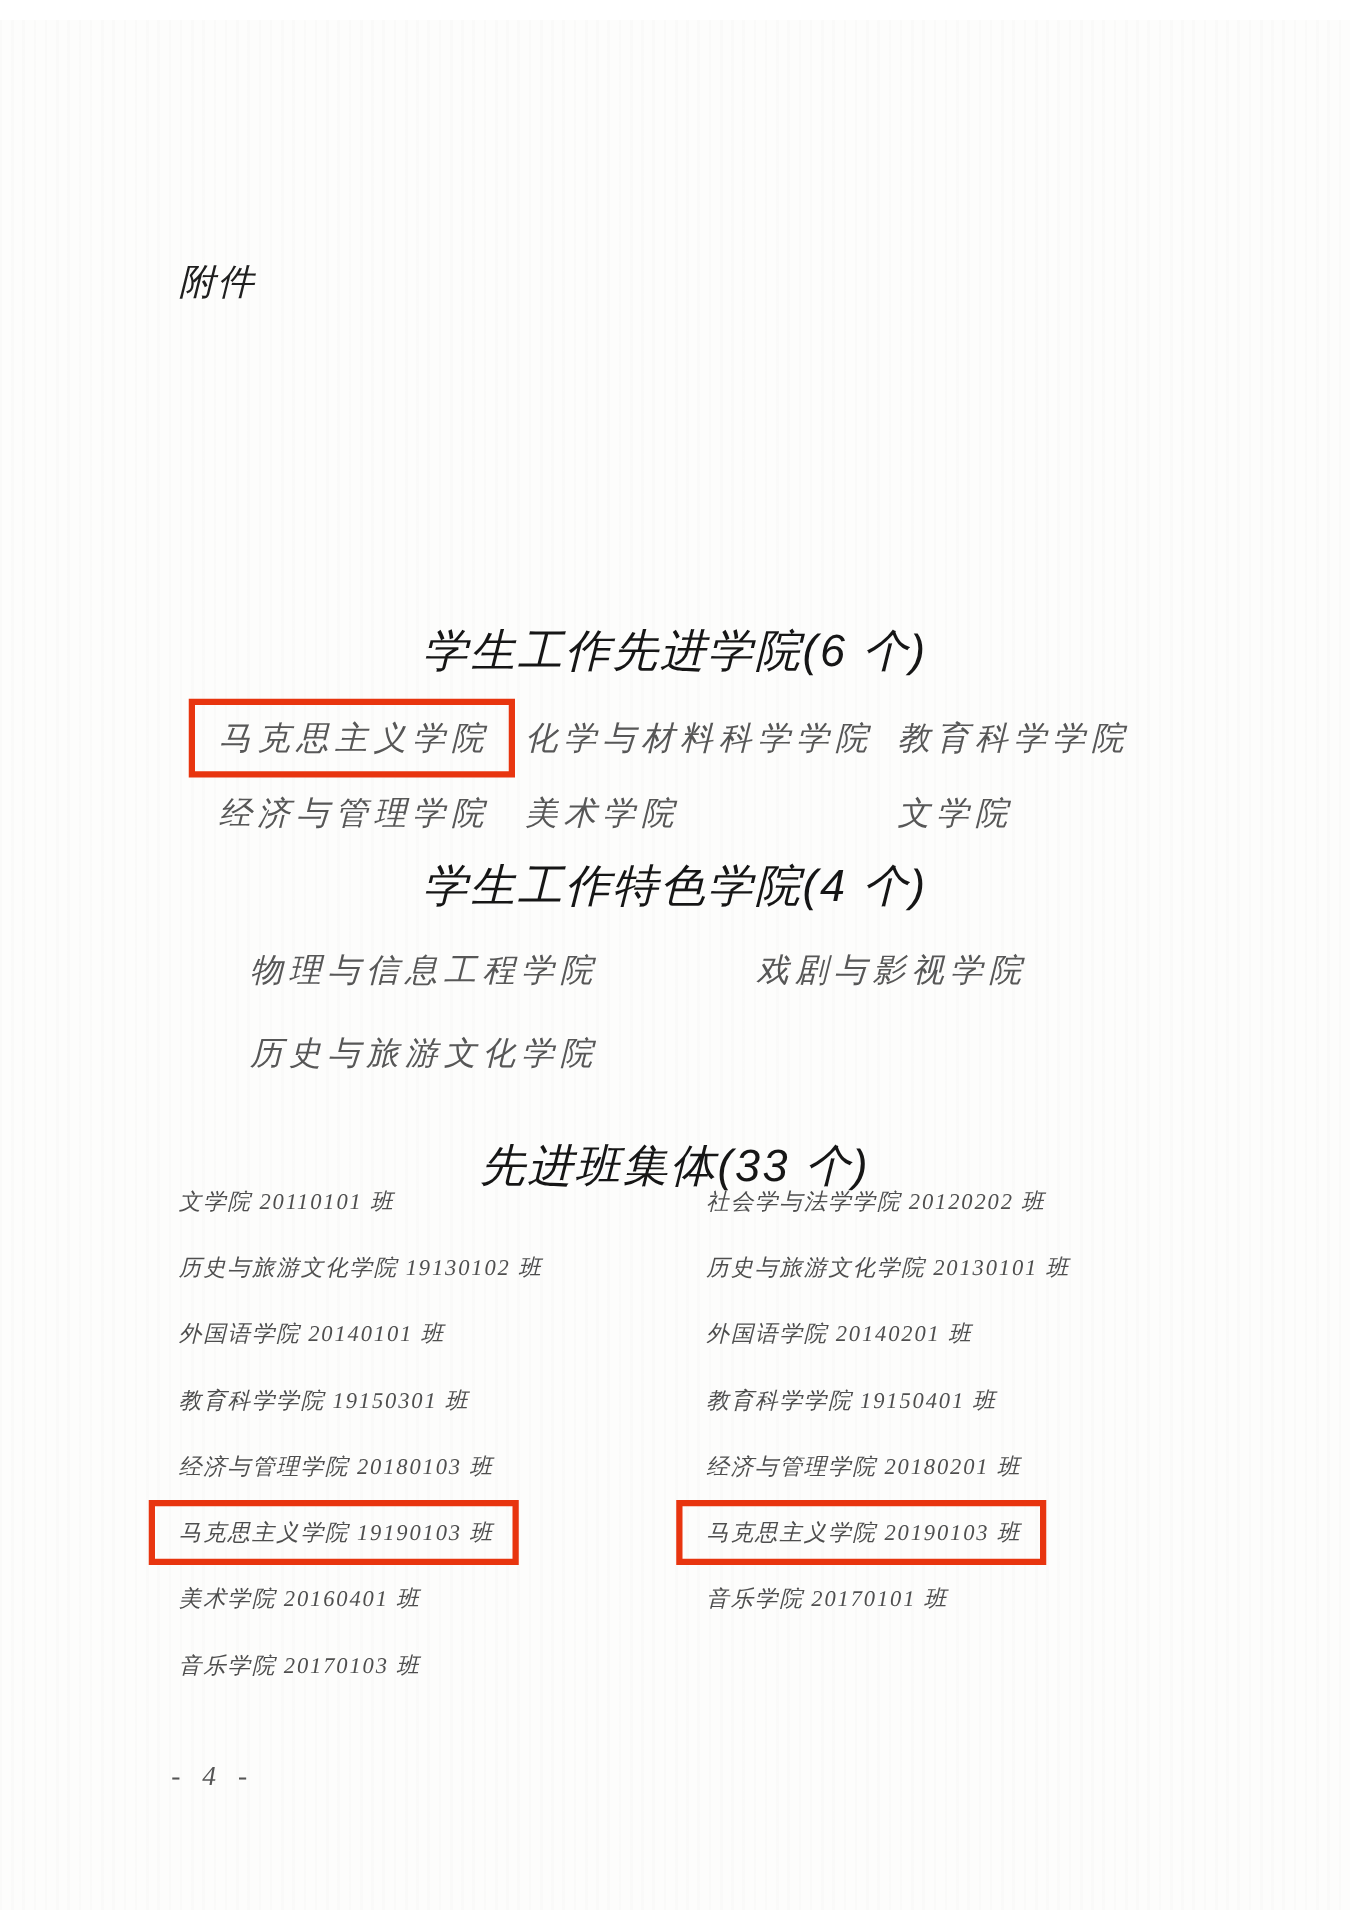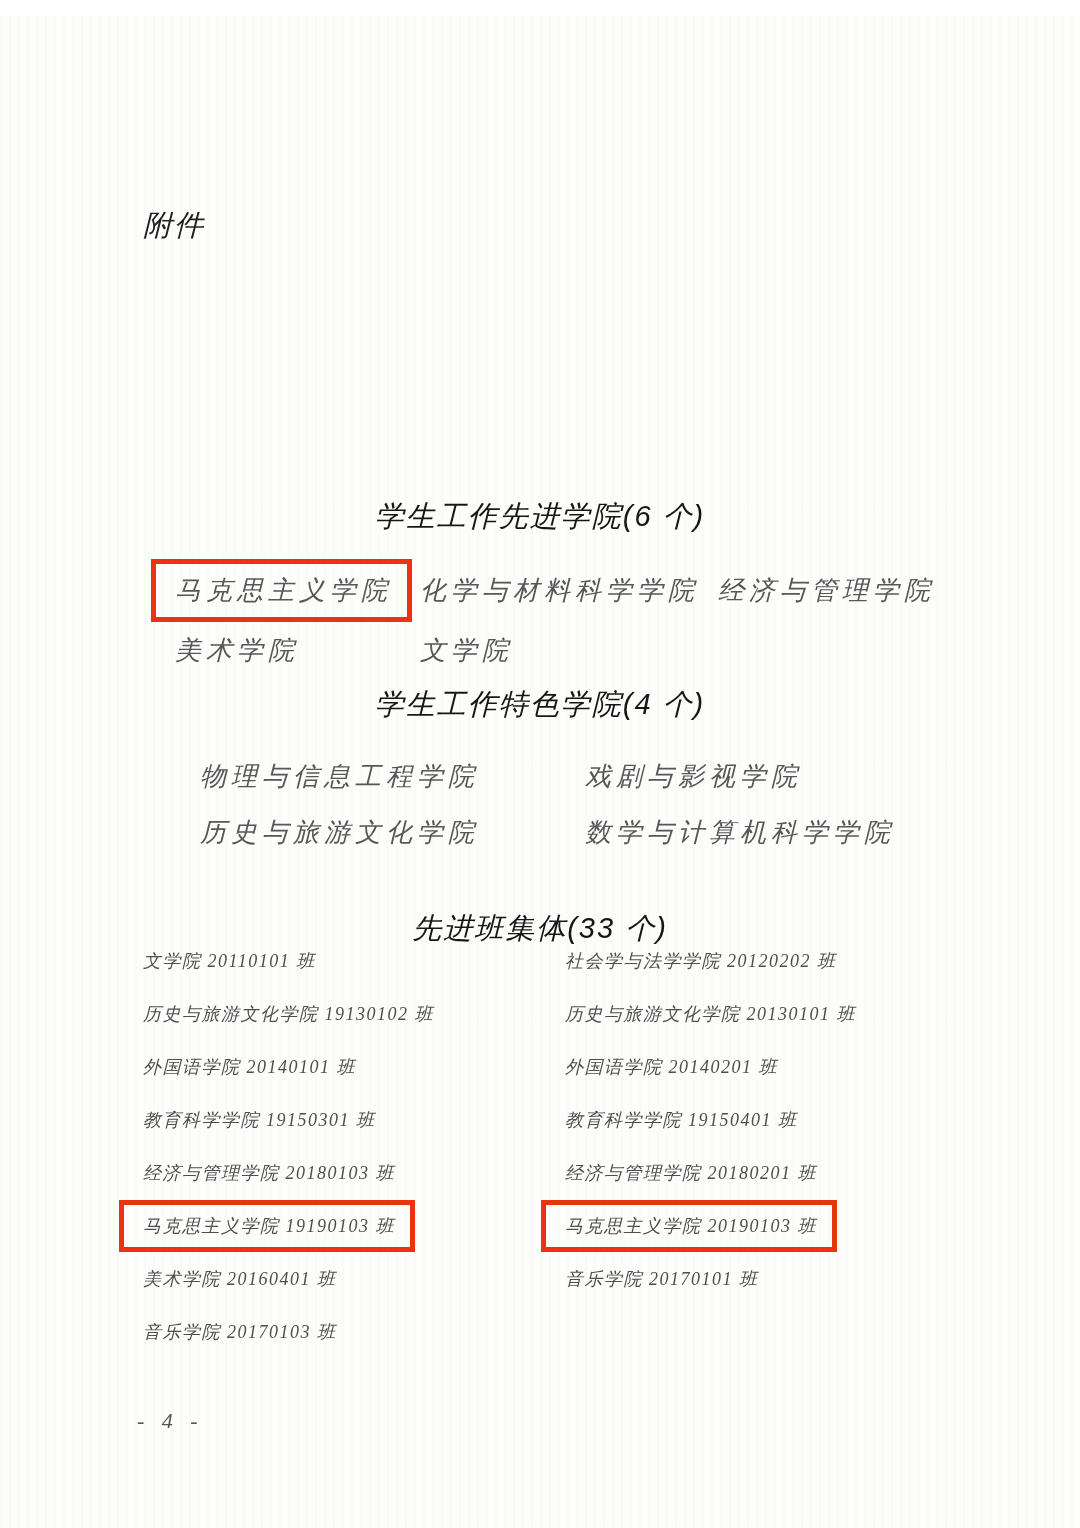--- a/index.html
+++ b/index.html
@@ -44,40 +44,41 @@
     font-size: 38px;
     line-height: 50px;
     margin-top: 12px;
     letter-spacing: 2px;
   }
   .section-header {
     position: absolute;
     left: 0; right: 0;
     text-align: center;
     font-family: "Liberation Sans", sans-serif;
-    font-size: 29px;
+    font-size: 36px;
     color: #161616;
     letter-spacing: 2px;
   }
   .hdr-1 { top: 481px; }
   .hdr-2 { top: 669px; }
   .hdr-3 { top: 893px; }
 
   .grid { position: absolute; display: grid; align-items: center; }
   .grid-advanced {
     top: 551px; left: 175px; width: 760px;
     grid-template-columns: 245px 298px 1fr;
     grid-auto-rows: 46px;
     row-gap: 14px;
   }
   .grid-featured {
     top: 737px; left: 200px; width: 740px;
     grid-template-columns: 385px 1fr;
     grid-auto-rows: 46px;
     row-gap: 10px;
+    gap: 20px;
   }
   .grid-classes {
     top: 925px; left: 143px; width: 840px;
     grid-template-columns: 422px 1fr;
     grid-auto-rows: 40px;
     row-gap: 13px;
   }
   .cell { white-space: nowrap; }
   .college-text {
     font-size: 26px;
@@ -117,20 +118,23 @@
   <div class="grid grid-advanced">
 
       <div class="cell">
         <span class="item-text college-text highlighted">马克思主义学院</span>
       </div>
 
       <div class="cell">
         <span class="item-text college-text">化学与材料科学学院</span>
       </div>
 
+      <div class="cell">
+        <span class="item-text college-text">教育科学学院</span>
+      </div>
 
       <div class="cell">
         <span class="item-text college-text">经济与管理学院</span>
       </div>
 
       <div class="cell">
         <span class="item-text college-text">美术学院</span>
       </div>
 
       <div class="cell">
@@ -147,23 +151,20 @@
       </div>
 
       <div class="cell">
         <span class="item-text college-text">戏剧与影视学院</span>
       </div>
 
       <div class="cell">
         <span class="item-text college-text">历史与旅游文化学院</span>
       </div>
 
-      <div class="cell">
-        <span class="item-text college-text">数学与计算机科学学院</span>
-      </div>
     </div>
 
   <div class="section-header hdr-3">先进班集体(33 个)</div>
 
   <div class="grid grid-classes">
 
       <div class="cell">
         <span class="item-text class-text">文学院 20110101 班</span>
       </div>
 

